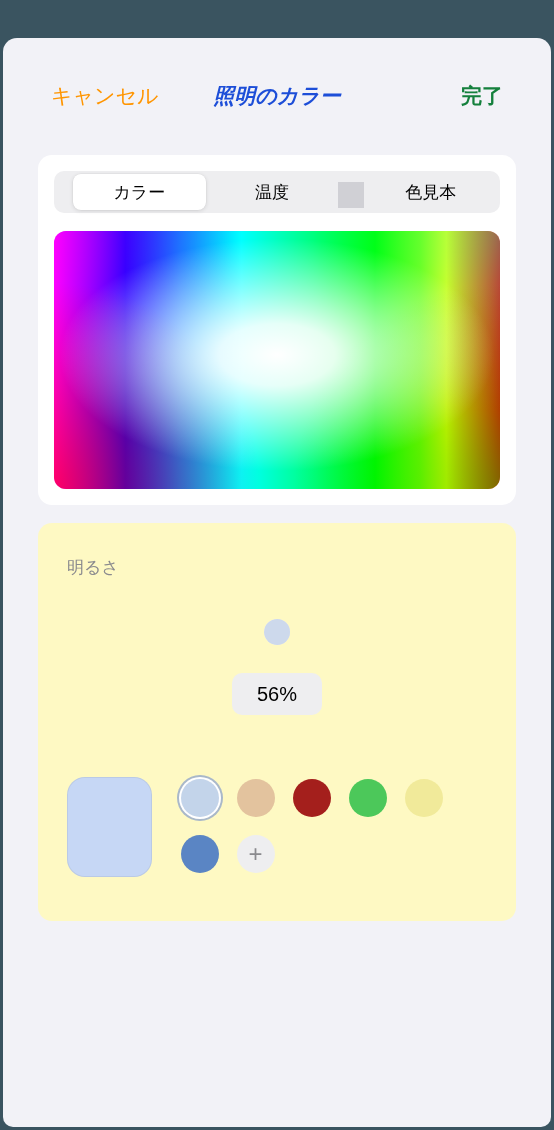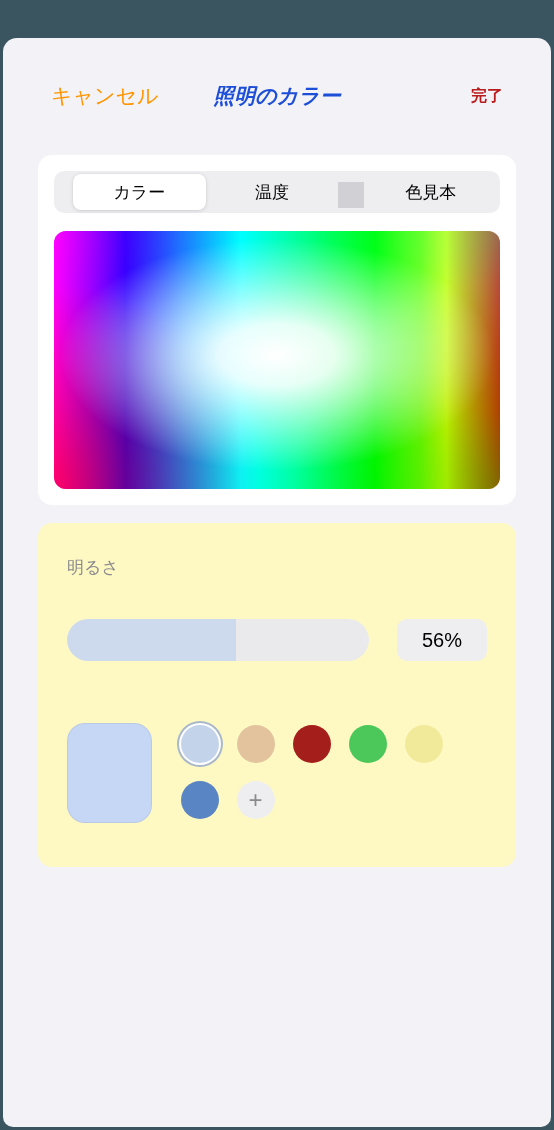--- a/index.html
+++ b/index.html
@@ -35,22 +35,22 @@
     .nav-title {
       font-size: 21px;
       font-weight: 600;
       color: #1d4ed8;
       position: absolute;
       left: 50%;
       transform: translateX(-50%);
       font-style: italic;
     }
     .nav-done {
-      color: #b91c1c;
-      font-size: 16px;
+      color: #15803d;
+      font-size: 21px;
       font-weight: 600;
       cursor: pointer;
     }
     .card {
       background: #fff;
       margin: 18px 22px 0 22px;
       border-radius: 14px;
       padding: 16px;
     }
     .segmented {
@@ -122,20 +122,21 @@
     .brightness-label {
       color: #8a8a8e;
       font-size: 17px;
       font-weight: 500;
       margin-bottom: 14px;
     }
     .brightness-row {
       display: flex;
       align-items: center;
       gap: 28px;
+      flex-direction: column;
     }
     .slider-track {
       flex: 1;
       height: 42px;
       background: #eaeaec;
       border-radius: 21px;
       position: relative;
       overflow: hidden;
       cursor: pointer;
     }

